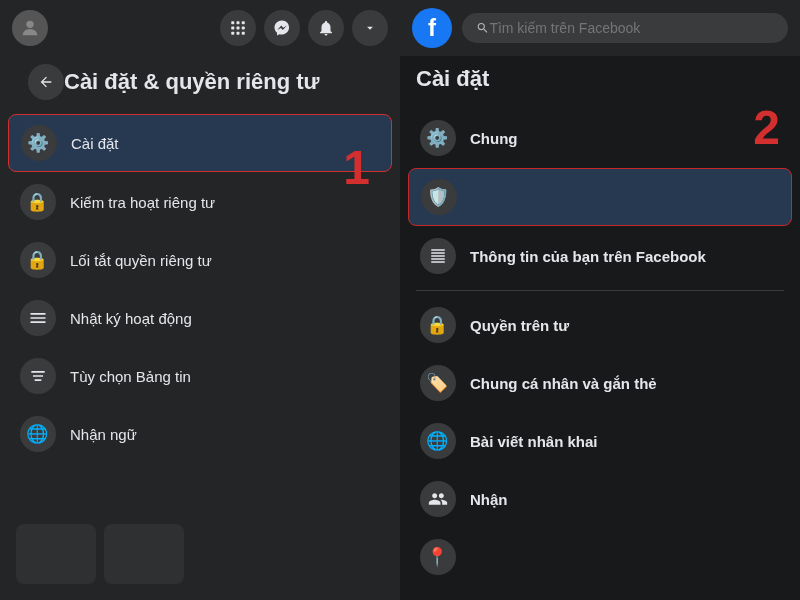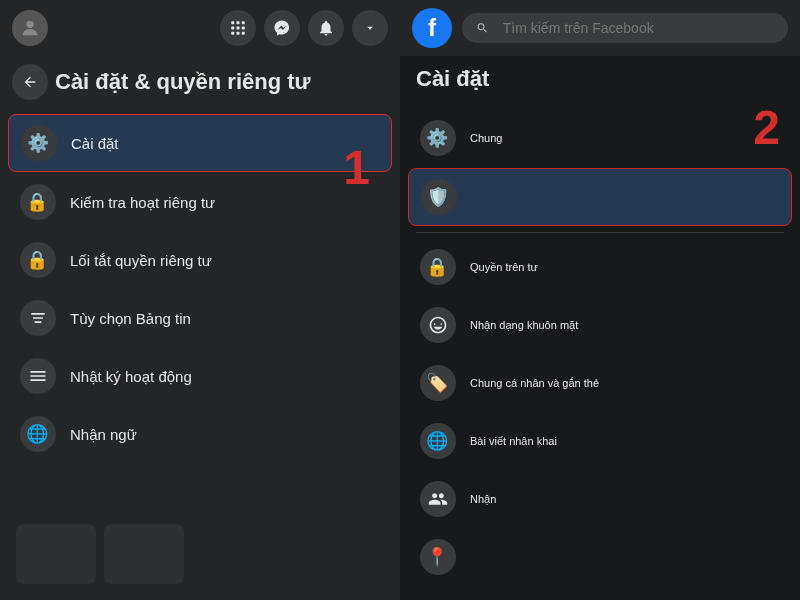--- a/index.html
+++ b/index.html
@@ -48,22 +48,22 @@
       border-radius: 50%;
       background: #555;
       display: flex;
       align-items: center;
       justify-content: center;
     }
 
     .back-title {
       display: flex;
       align-items: center;
-      padding: 8px 12px 12px 12px;
-      gap: 7px;
+      padding: 8px 12px 12px 28px;
+      gap: 0;
     }
 
     .back-btn {
       width: 36px;
       height: 36px;
       border-radius: 50%;
       background: #3a3b3c;
       display: flex;
       align-items: center;
       justify-content: center;
@@ -152,21 +152,21 @@
       flex-shrink: 0;
     }
 
     .search-bar {
       flex: 1;
       background: #3a3b3c;
       border-radius: 20px;
       display: flex;
       align-items: center;
       padding: 7px 14px;
-      gap: 14px;
+      gap: 0;
     }
 
     .search-bar input {
       background: transparent;
       border: none;
       outline: none;
       color: #b0b3b8;
       font-size: 14px;
       width: 100%;
     }
@@ -205,23 +205,23 @@
       border-radius: 50%;
       background: #3a3b3c;
       display: flex;
       align-items: center;
       justify-content: center;
       flex-shrink: 0;
       font-size: 18px;
     }
 
     .right-menu-label {
-      font-size: 11px;
+      font-size: 15px;
       color: #e4e6eb;
-      font-weight: 400;
+      font-weight: 700;
     }
 
     .step-badge-right {
       font-size: 48px;
       font-weight: 900;
       color: #d32f2f;
       position: absolute;
       right: 20px;
       top: 100px;
     }
@@ -299,33 +299,33 @@
     </div>
 
     <div class="menu-item">
       <div class="menu-icon">🔒</div>
       <span class="menu-label">Lối tắt quyền riêng tư</span>
     </div>
 
     <div class="menu-item">
       <div class="menu-icon">
         <svg width="20" height="20" viewBox="0 0 24 24" fill="#e4e6eb">
+          <path d="M3 18h18v-2H3v2zm0-5h18v-2H3v2zm0-7v2h18V6H3z"></path>
+        </svg>
+      </div>
+      <span class="menu-label">Nhật ký hoạt động</span>
+    </div>
+
+    <div class="menu-item">
+      <div class="menu-icon">
+        <svg width="20" height="20" viewBox="0 0 24 24" fill="#e4e6eb">
           <path d="M4 6h16v2H4zm2 5h12v2H6zm2 5h8v2H8z"></path>
         </svg>
       </div>
       <span class="menu-label">Tùy chọn Bảng tin</span>
-    </div>
-
-    <div class="menu-item">
-      <div class="menu-icon">
-        <svg width="20" height="20" viewBox="0 0 24 24" fill="#e4e6eb">
-          <path d="M3 18h18v-2H3v2zm0-5h18v-2H3v2zm0-7v2h18V6H3z"></path>
-        </svg>
-      </div>
-      <span class="menu-label">Nhật ký hoạt động</span>
     </div>
 
     <div class="menu-item">
       <div class="menu-icon">🌐</div>
       <span class="menu-label">Nhận ngữ</span>
     </div>
 
   </div>
 
   <div style="margin-top: auto; padding: 16px; display:flex; gap:8px;">
@@ -355,36 +355,36 @@
 
     <div class="right-menu-item">
       <div class="right-menu-icon">⚙️</div>
       <span class="right-menu-label">Chung</span>
     </div>
 
     <div class="right-menu-item active">
       <div class="right-menu-icon">🛡️</div>
     </div>
 
+    <div class="right-menu-item">
+      <div class="right-menu-icon">
+        <svg width="18" height="18" viewBox="0 0 24 24" fill="#e4e6eb">
+          <path d="M3 3h18v2H3zm0 4h18v2H3zm0 4h18v2H3zm0 4h18v2H3zm0 4h18v2H3z"></path>
+        </svg>
+      </div>
+      <span class="right-menu-label">Thông tin của bạn trên Facebook</span>
+    </div>
 
     <div class="divider"></div>
 
     <div class="right-menu-item">
       <div class="right-menu-icon">🔒</div>
       <span class="right-menu-label">Quyền trên tư</span>
     </div>
 
-    <div class="right-menu-item">
-      <div class="right-menu-icon">
-        <svg width="20" height="20" viewBox="0 0 24 24" fill="#e4e6eb">
-          <path d="M12 2C6.48 2 2 6.48 2 12s4.48 10 10 10 10-4.48 10-10S17.52 2 12 2zm0 18c-4.41 0-8-3.59-8-8s3.59-8 8-8 8 3.59 8 8-3.59 8-8 8zm-4-8c.55 0 1-.45 1-1s-.45-1-1-1-1 .45-1 1 .45 1 1 1zm8 0c.55 0 1-.45 1-1s-.45-1-1-1-1 .45-1 1 .45 1 1 1zm-4 5.5c2.33 0 4.31-1.46 5.11-3.5H6.89c.8 2.04 2.78 3.5 5.11 3.5z"></path>
-        </svg>
-      </div>
-      <span class="right-menu-label">Nhận dạng khuôn mặt</span>
-    </div>
 
     <div class="right-menu-item">
       <div class="right-menu-icon">🏷️</div>
       <span class="right-menu-label">Chung cá nhân và gắn thẻ</span>
     </div>
 
     <div class="right-menu-item">
       <div class="right-menu-icon">🌐</div>
       <span class="right-menu-label">Bài viết nhân khai</span>
     </div>

